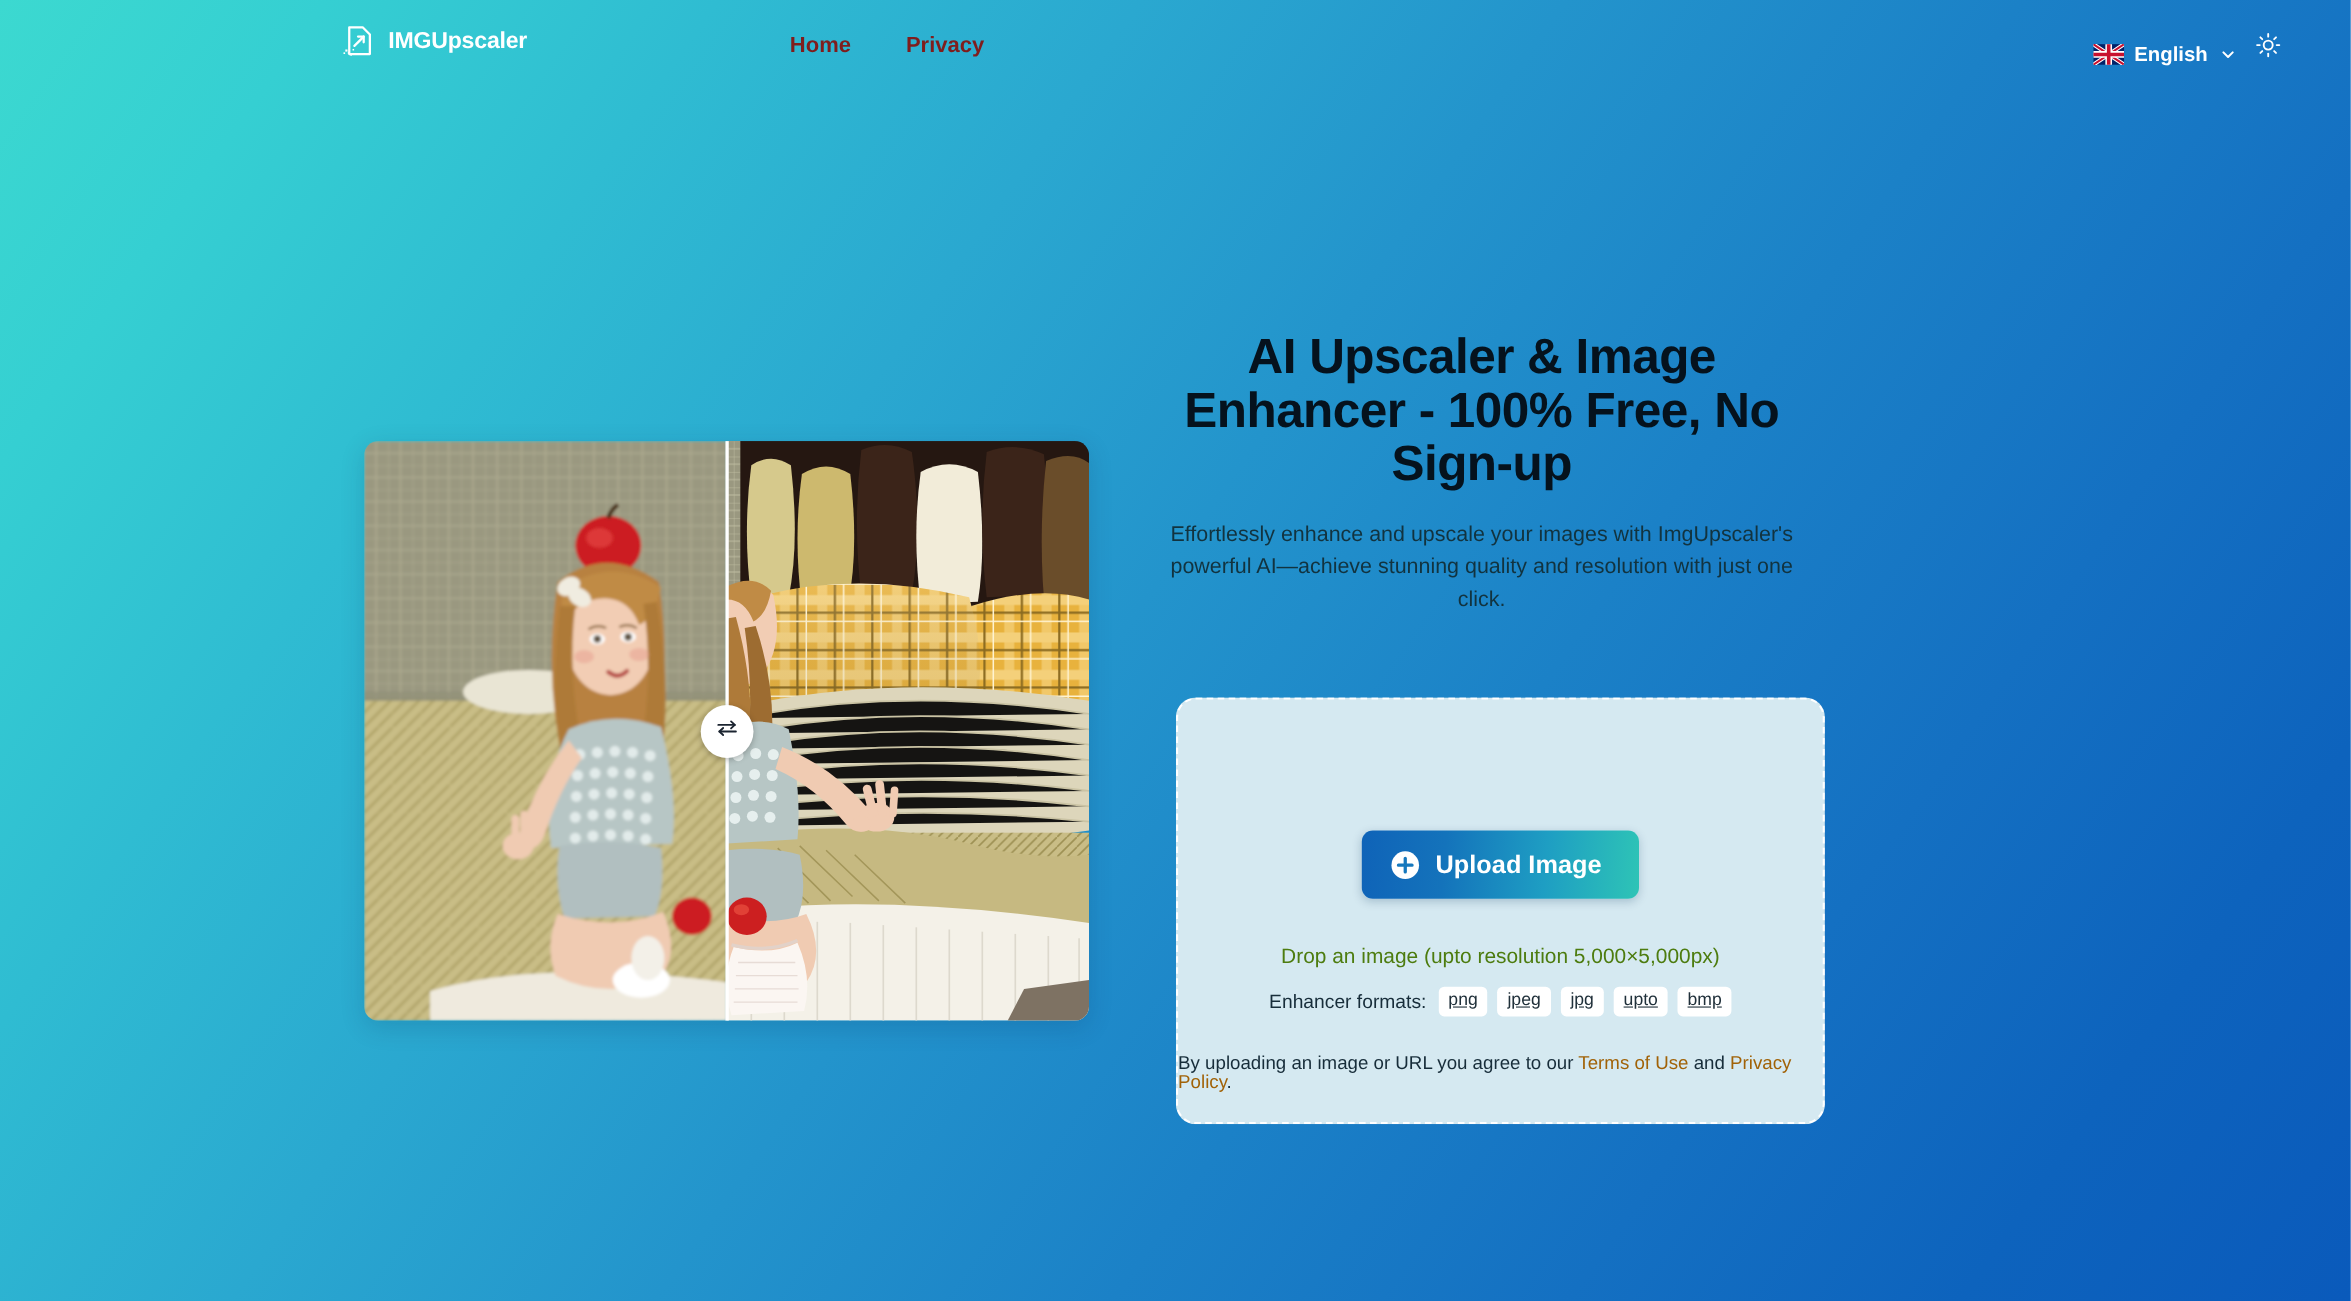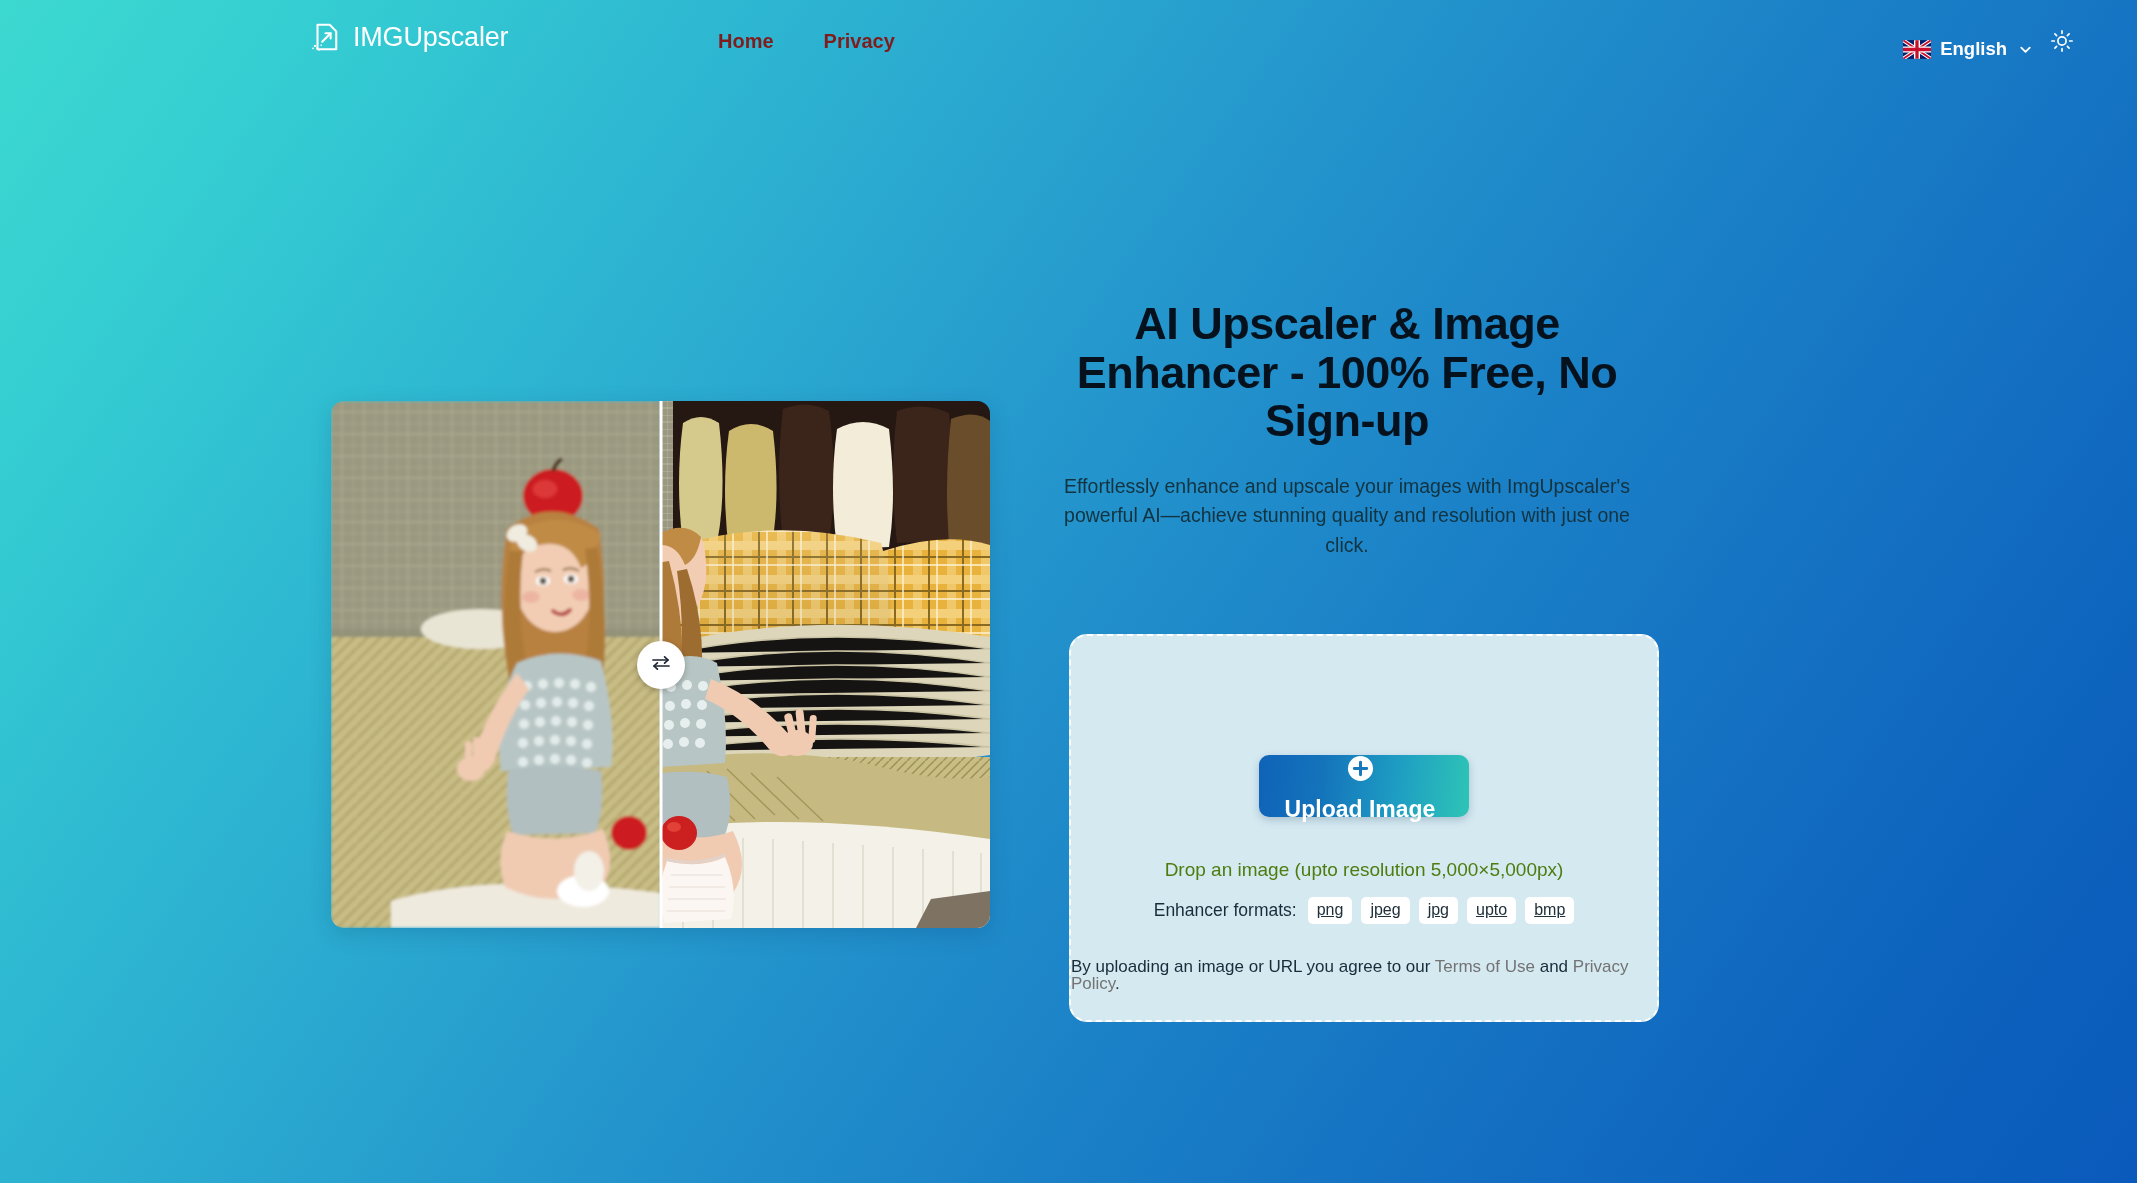--- a/index.html
+++ b/index.html
@@ -42,22 +42,22 @@
     position: absolute;
     left: 310px;
     top: 22px;
   }
   .brand-icon {
     width: 30px; height: 30px;
     display: block;
   }
   .brand-name {
     color: #ffffff;
-    font-size: 27px;
-    font-weight: normal;
+    font-size: 21px;
+    font-weight: bold;
     letter-spacing: -0.2px;
     line-height: 1;
     white-space: nowrap;
   }
 
   .main-nav {
     position: absolute;
     left: 718px;
     top: 30px;
     display: flex;
@@ -219,21 +219,20 @@
     background: linear-gradient(95deg, #0f63b8 0%, #1473bb 30%, #1e9ec3 66%, #2ec4b6 100%);
     color: #ffffff;
     font-size: 23px;
     font-weight: bold;
     font-family: "Liberation Sans", sans-serif;
     display: flex;
     align-items: center;
     gap: 14px;
     cursor: pointer;
     box-shadow: 0 3px 9px rgba(0,50,90,0.22);
-    flex-direction: column;
   }
   .plus-icon { width: 27px; height: 27px; display:block; flex: none; }
 
   .drop-hint {
     margin-top: 43px;
     color: #4d7c0f;
     font-size: 19px;
     line-height: 1;
   }
 
@@ -258,21 +257,21 @@
     cursor: pointer;
     text-decoration: underline;
   }
 
   .terms-text {
     margin-top: 34px;
     color: #172d3a;
     font-size: 17px;
     line-height: 1;
   }
-  .terms-link { color: #737373; text-decoration: none; cursor: pointer; }
+  .terms-link { color: #a16207; text-decoration: none; cursor: pointer; }
 </style>
 </head>
 <body>
 
 <header class="site-header">
 
   <div class="brand">
     <span>
       <svg class="brand-icon" viewBox="0 0 32 32" fill="none">
         <path d="M8 3 h13 l7 7 v19 h-20 z" stroke="#ffffff" stroke-width="2.2" fill="none" stroke-linejoin="round"></path>

